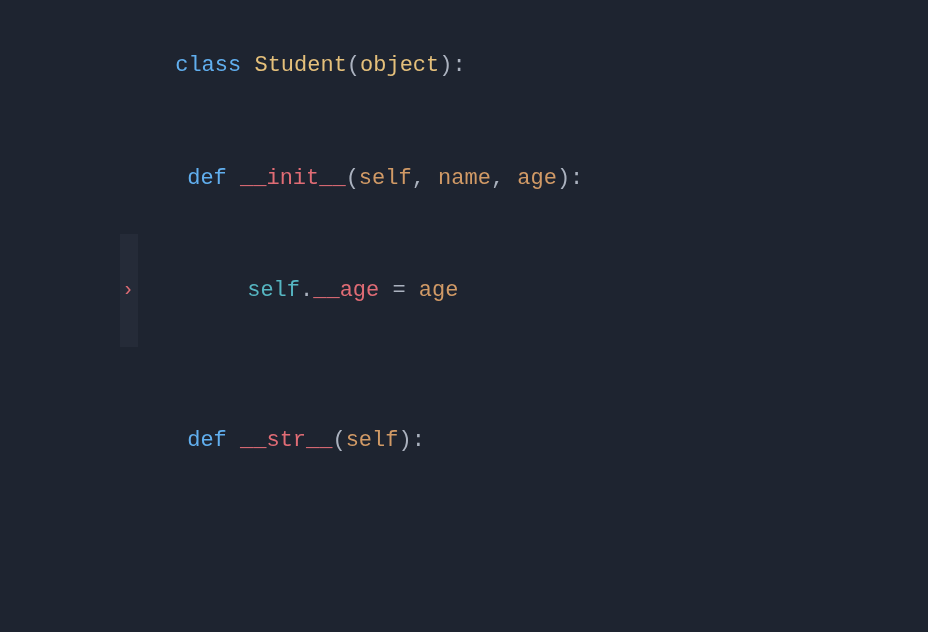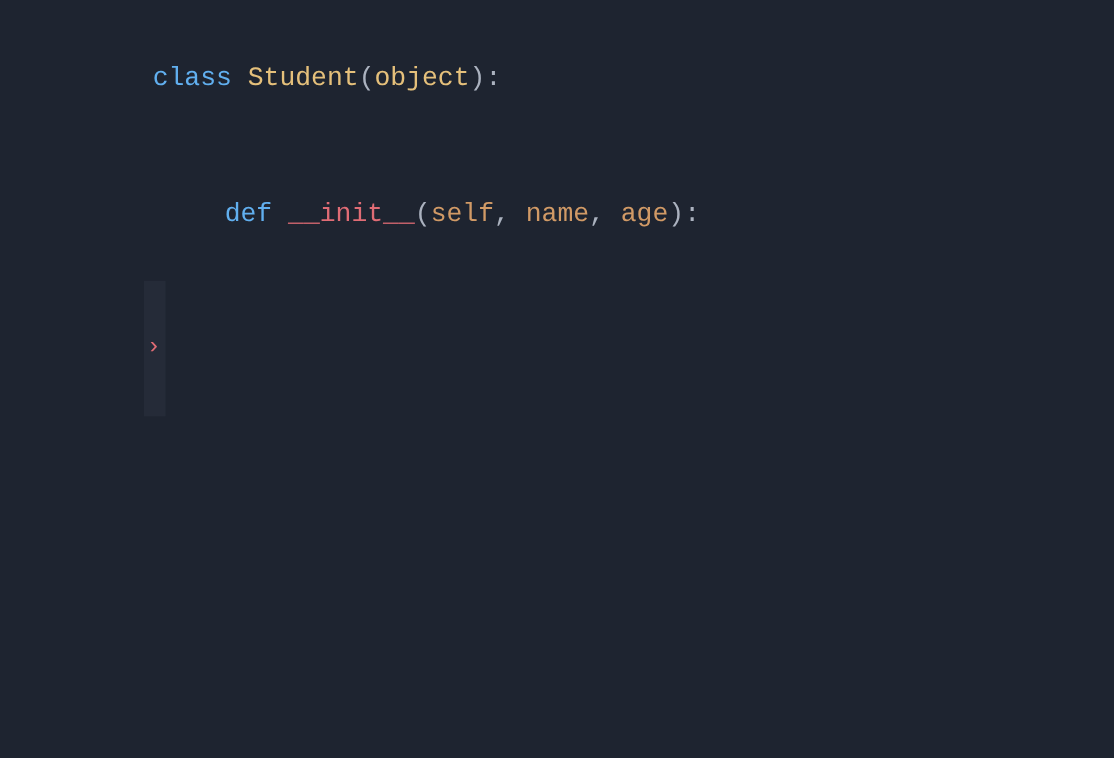--- a/index.html
+++ b/index.html
@@ -25,20 +25,21 @@
     }
 
     .code-line {
       display: flex;
       align-items: baseline;
       line-height: 1.7;
       font-size: 22px;
       white-space: pre;
       padding: 0 10px 0 0;
       min-height: 38px;
+      margin-left: 48px;
     }
 
     .gutter {
       width: 18px;
       min-width: 18px;
       background-color: #252b38;
       display: inline-block;
       margin-right: 30px;
       position: relative;
     }
@@ -88,24 +89,33 @@
     <span class="line-content">
       <span class="kw-blue">def </span><span class="kw-pink">__init__</span><span class="kw-white">(</span><span class="kw-yellow">self</span><span class="kw-white">, </span><span class="kw-yellow">name</span><span class="kw-white">, </span><span class="kw-yellow">age</span><span class="kw-white">):</span>
     </span>
   </div>
 
 
   <div class="code-line indent2">
     <span class="gutter">
       <span class="gutter-mark">›</span>
     </span>
+    <span class="line-content">
+      <span class="kw-cyan">self</span><span class="kw-white">.</span><span class="kw-pink">__age</span><span class="kw-white"> = </span><span class="kw-yellow">age</span>
+    </span>
   </div>
 
   <div class="empty-line"></div>
 
+  <div class="code-line indent1">
+    <span class="gutter"></span>
+    <span class="line-content">
+      <span class="kw-blue">def </span><span class="kw-pink">__str__</span><span class="kw-white">(</span><span class="kw-yellow">self</span><span class="kw-white">):</span>
+    </span>
+  </div>
 
   <div class="code-line indent2">
     <span class="gutter"></span>
     <span class="line-content">
       
     </span>
   </div>
 
 </div>
 

